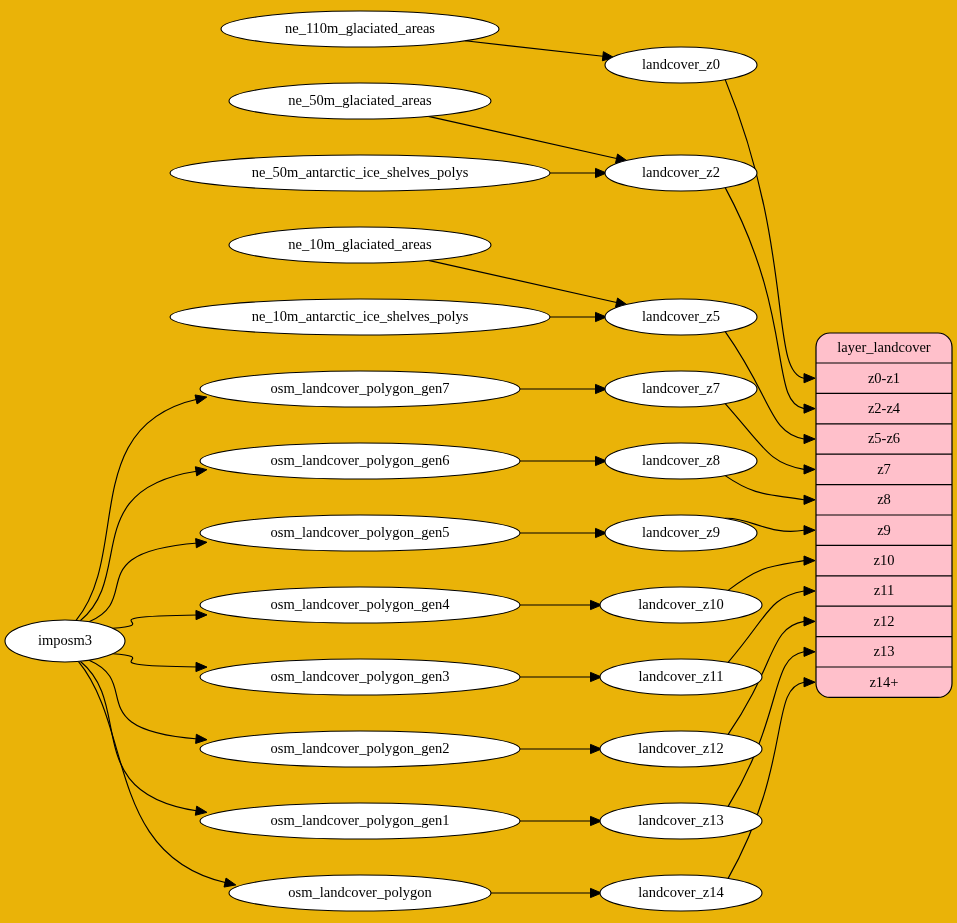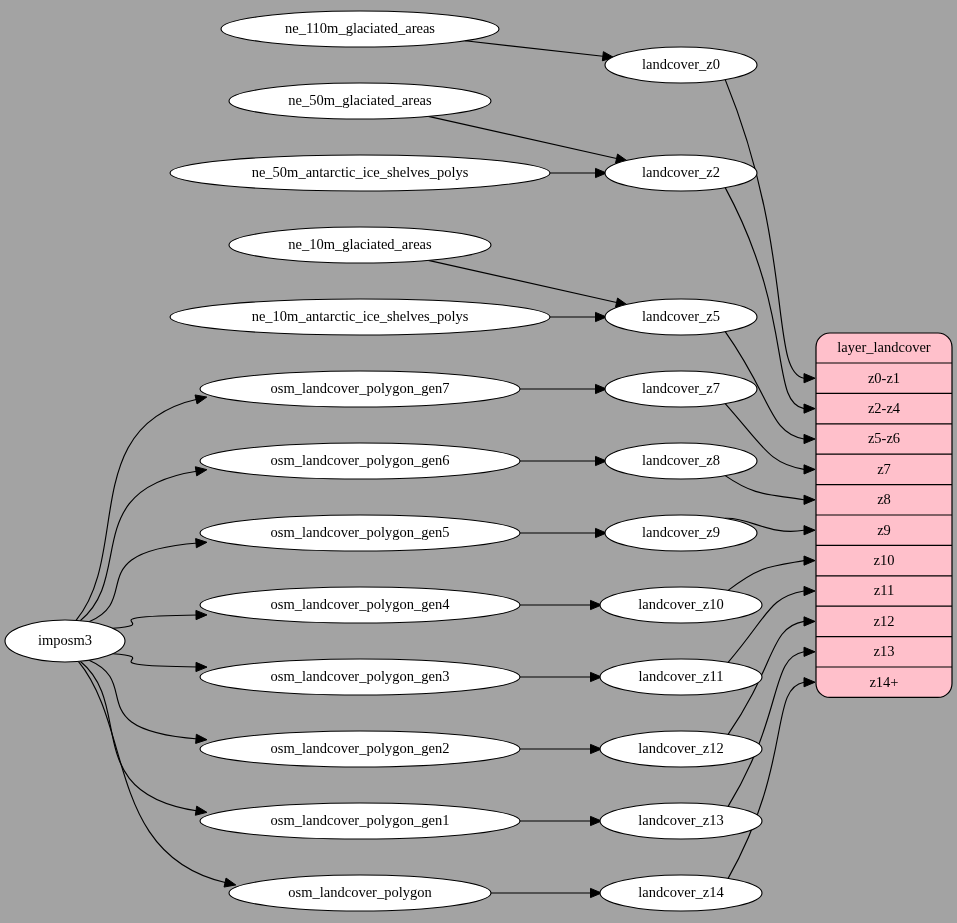--- a/index.html
+++ b/index.html
@@ -4,21 +4,21 @@
 <style>
   html, body {
     margin: 0;
     padding: 0;
     background: #ffffff;
   }
   #canvas-wrap {
     position: relative;
     width: 957px;
     height: 923px;
-    background: #a3a3a3;
+    background: #eab308;
     overflow: hidden;
   }
   svg#graph {
     display: block;
     width: 957px;
     height: 923px;
     font-family: "Liberation Serif", "DejaVu Serif", serif;
   }
   .node-ellipse {
     fill: #ffffff;

